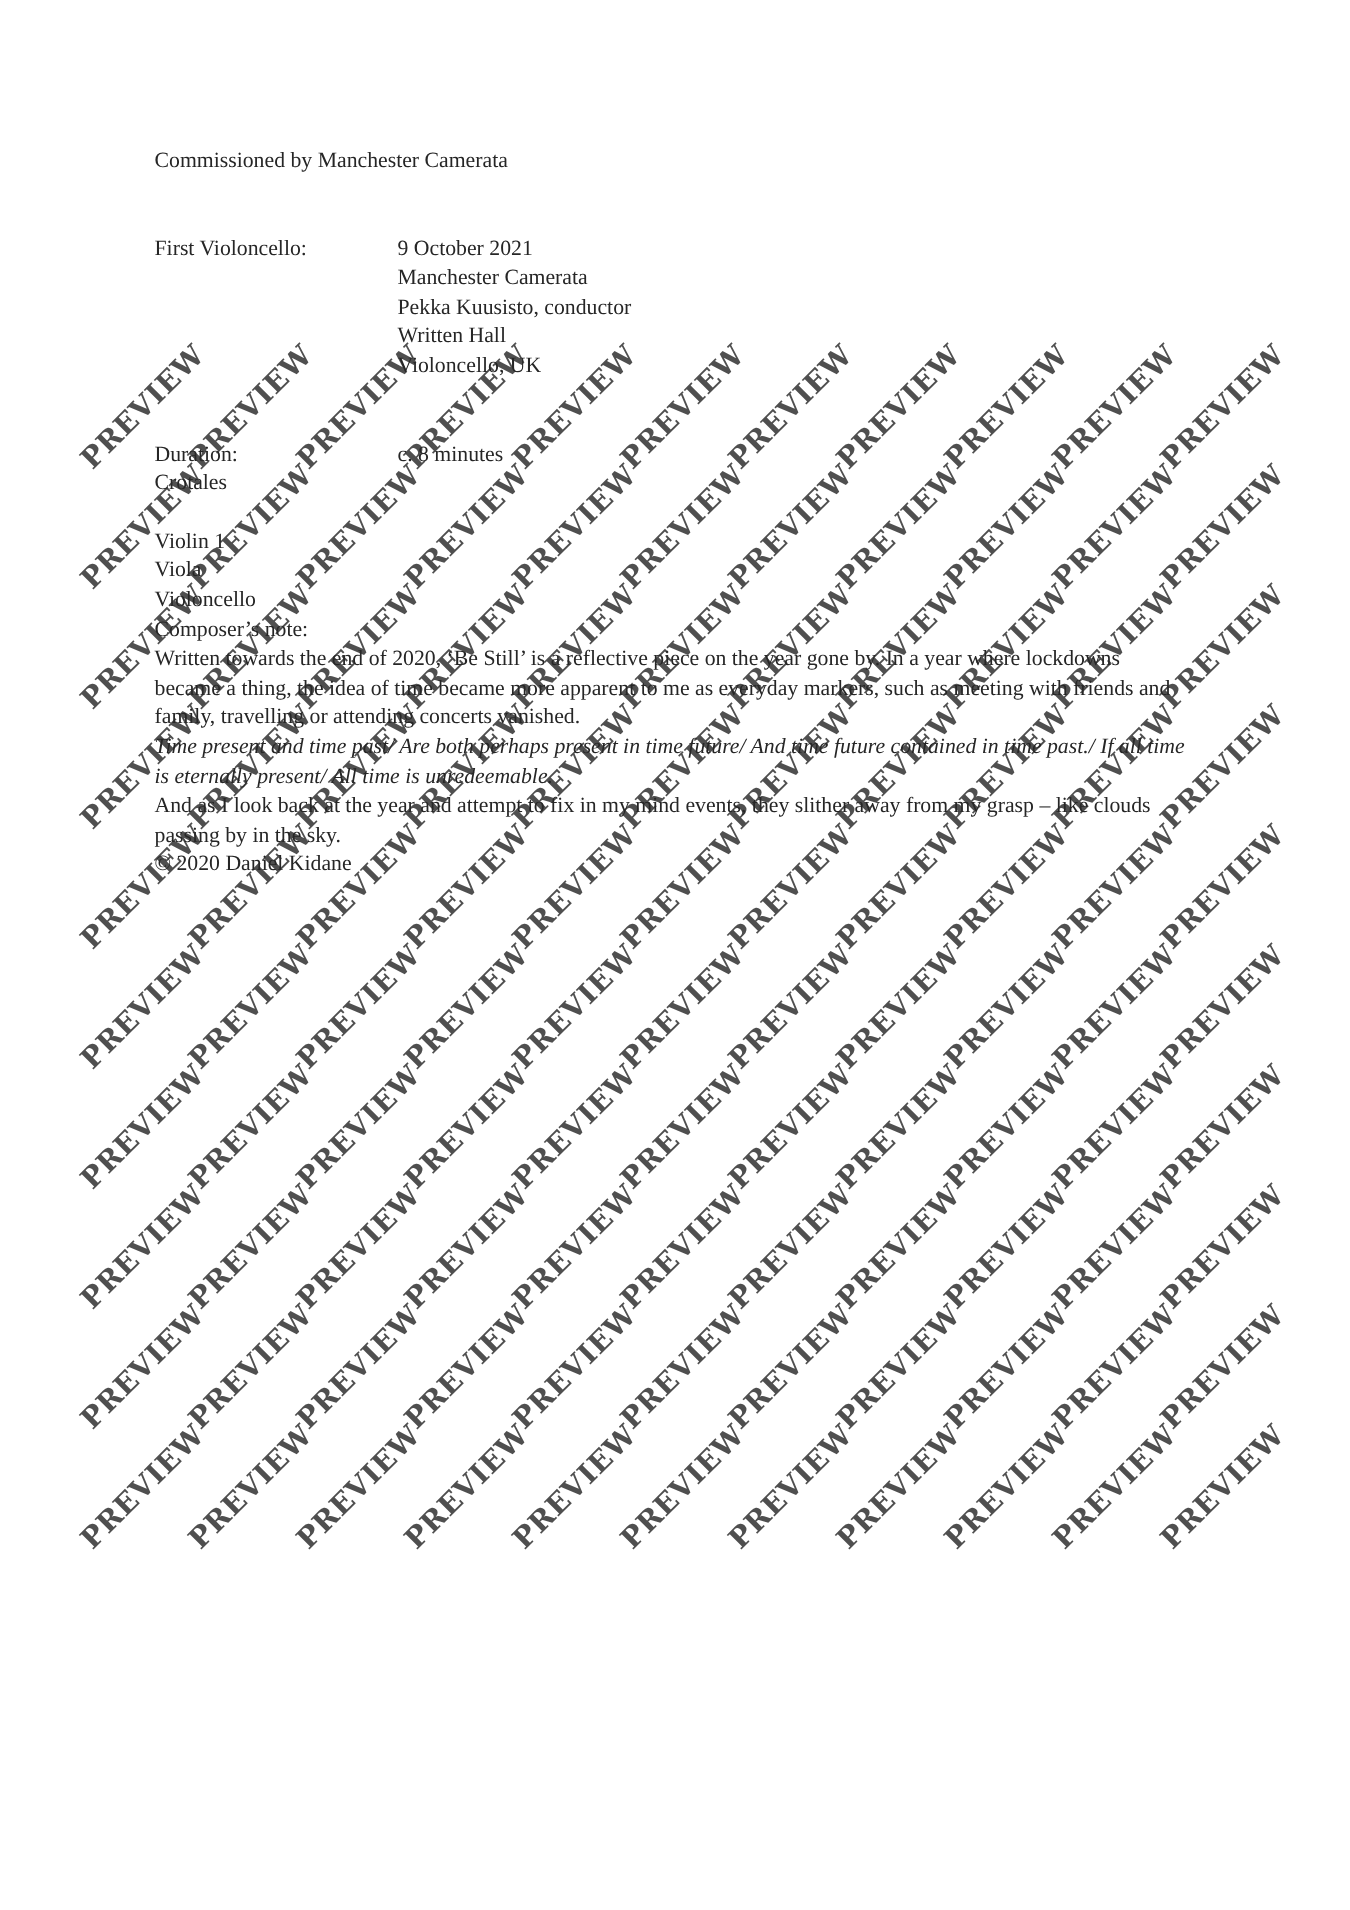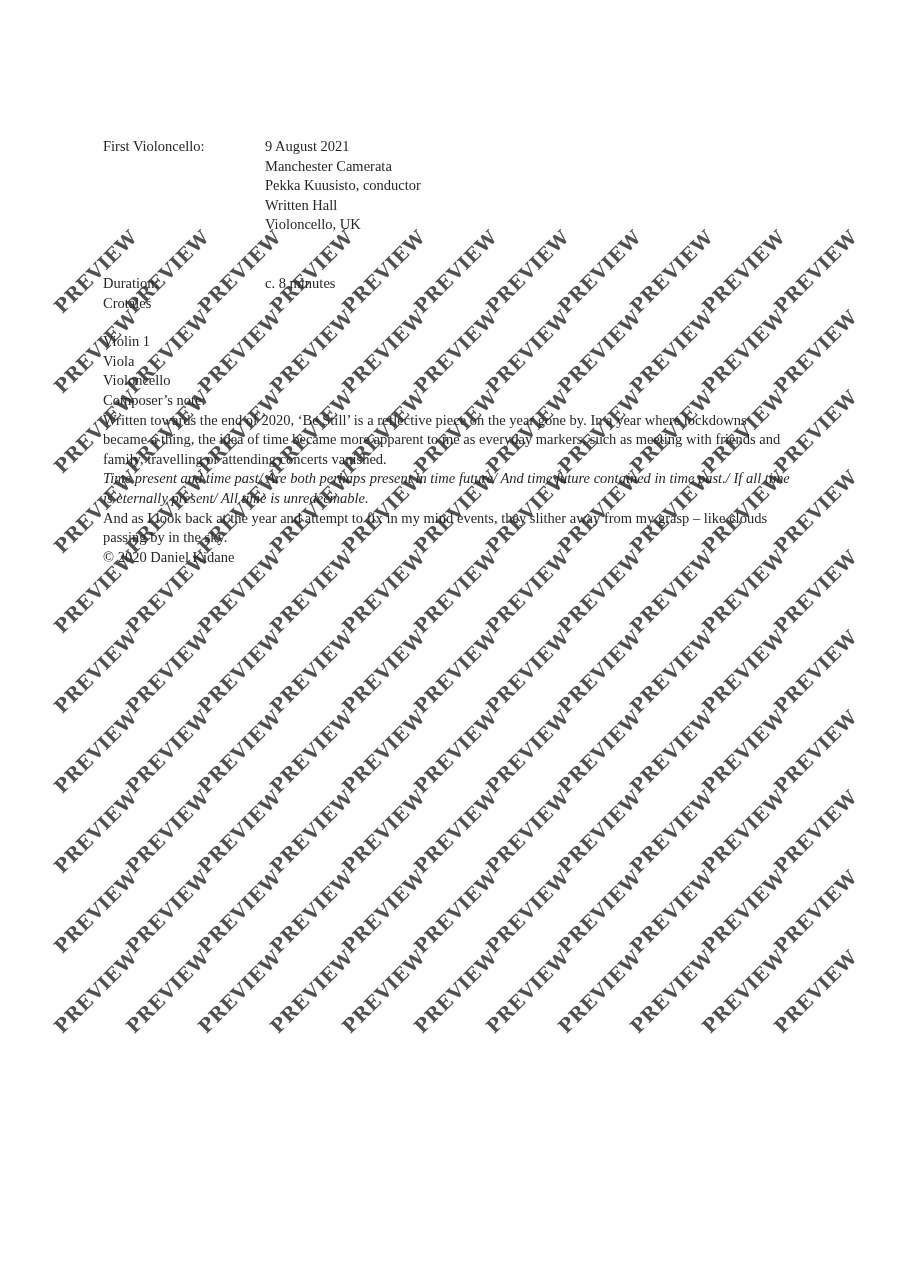--- a/index.html
+++ b/index.html
@@ -50,25 +50,26 @@
     color: rgba(40, 40, 40, 0.82);
     white-space: nowrap;
   }
 </style>
 </head>
 <body>
 
 <div class="page">
   <div class="content">
 
+    <p>Commissioned by Manchester Camerata</p>
 
     <div class="row mt-block">
       <div class="label">First Violoncello:</div>
       <div class="values">
-        <div>9 August 2021</div>
+        <div>9 October 2021</div>
         <div>Manchester Camerata</div>
         <div>Pekka Kuusisto, conductor</div>
         <div>Written Hall</div>
         <div>Violoncello, UK</div>
       </div>
     </div>
 
     <div class="row mt-block">
       <div class="label">Duration:</div>
       <div>c. 8 minutes</div>

